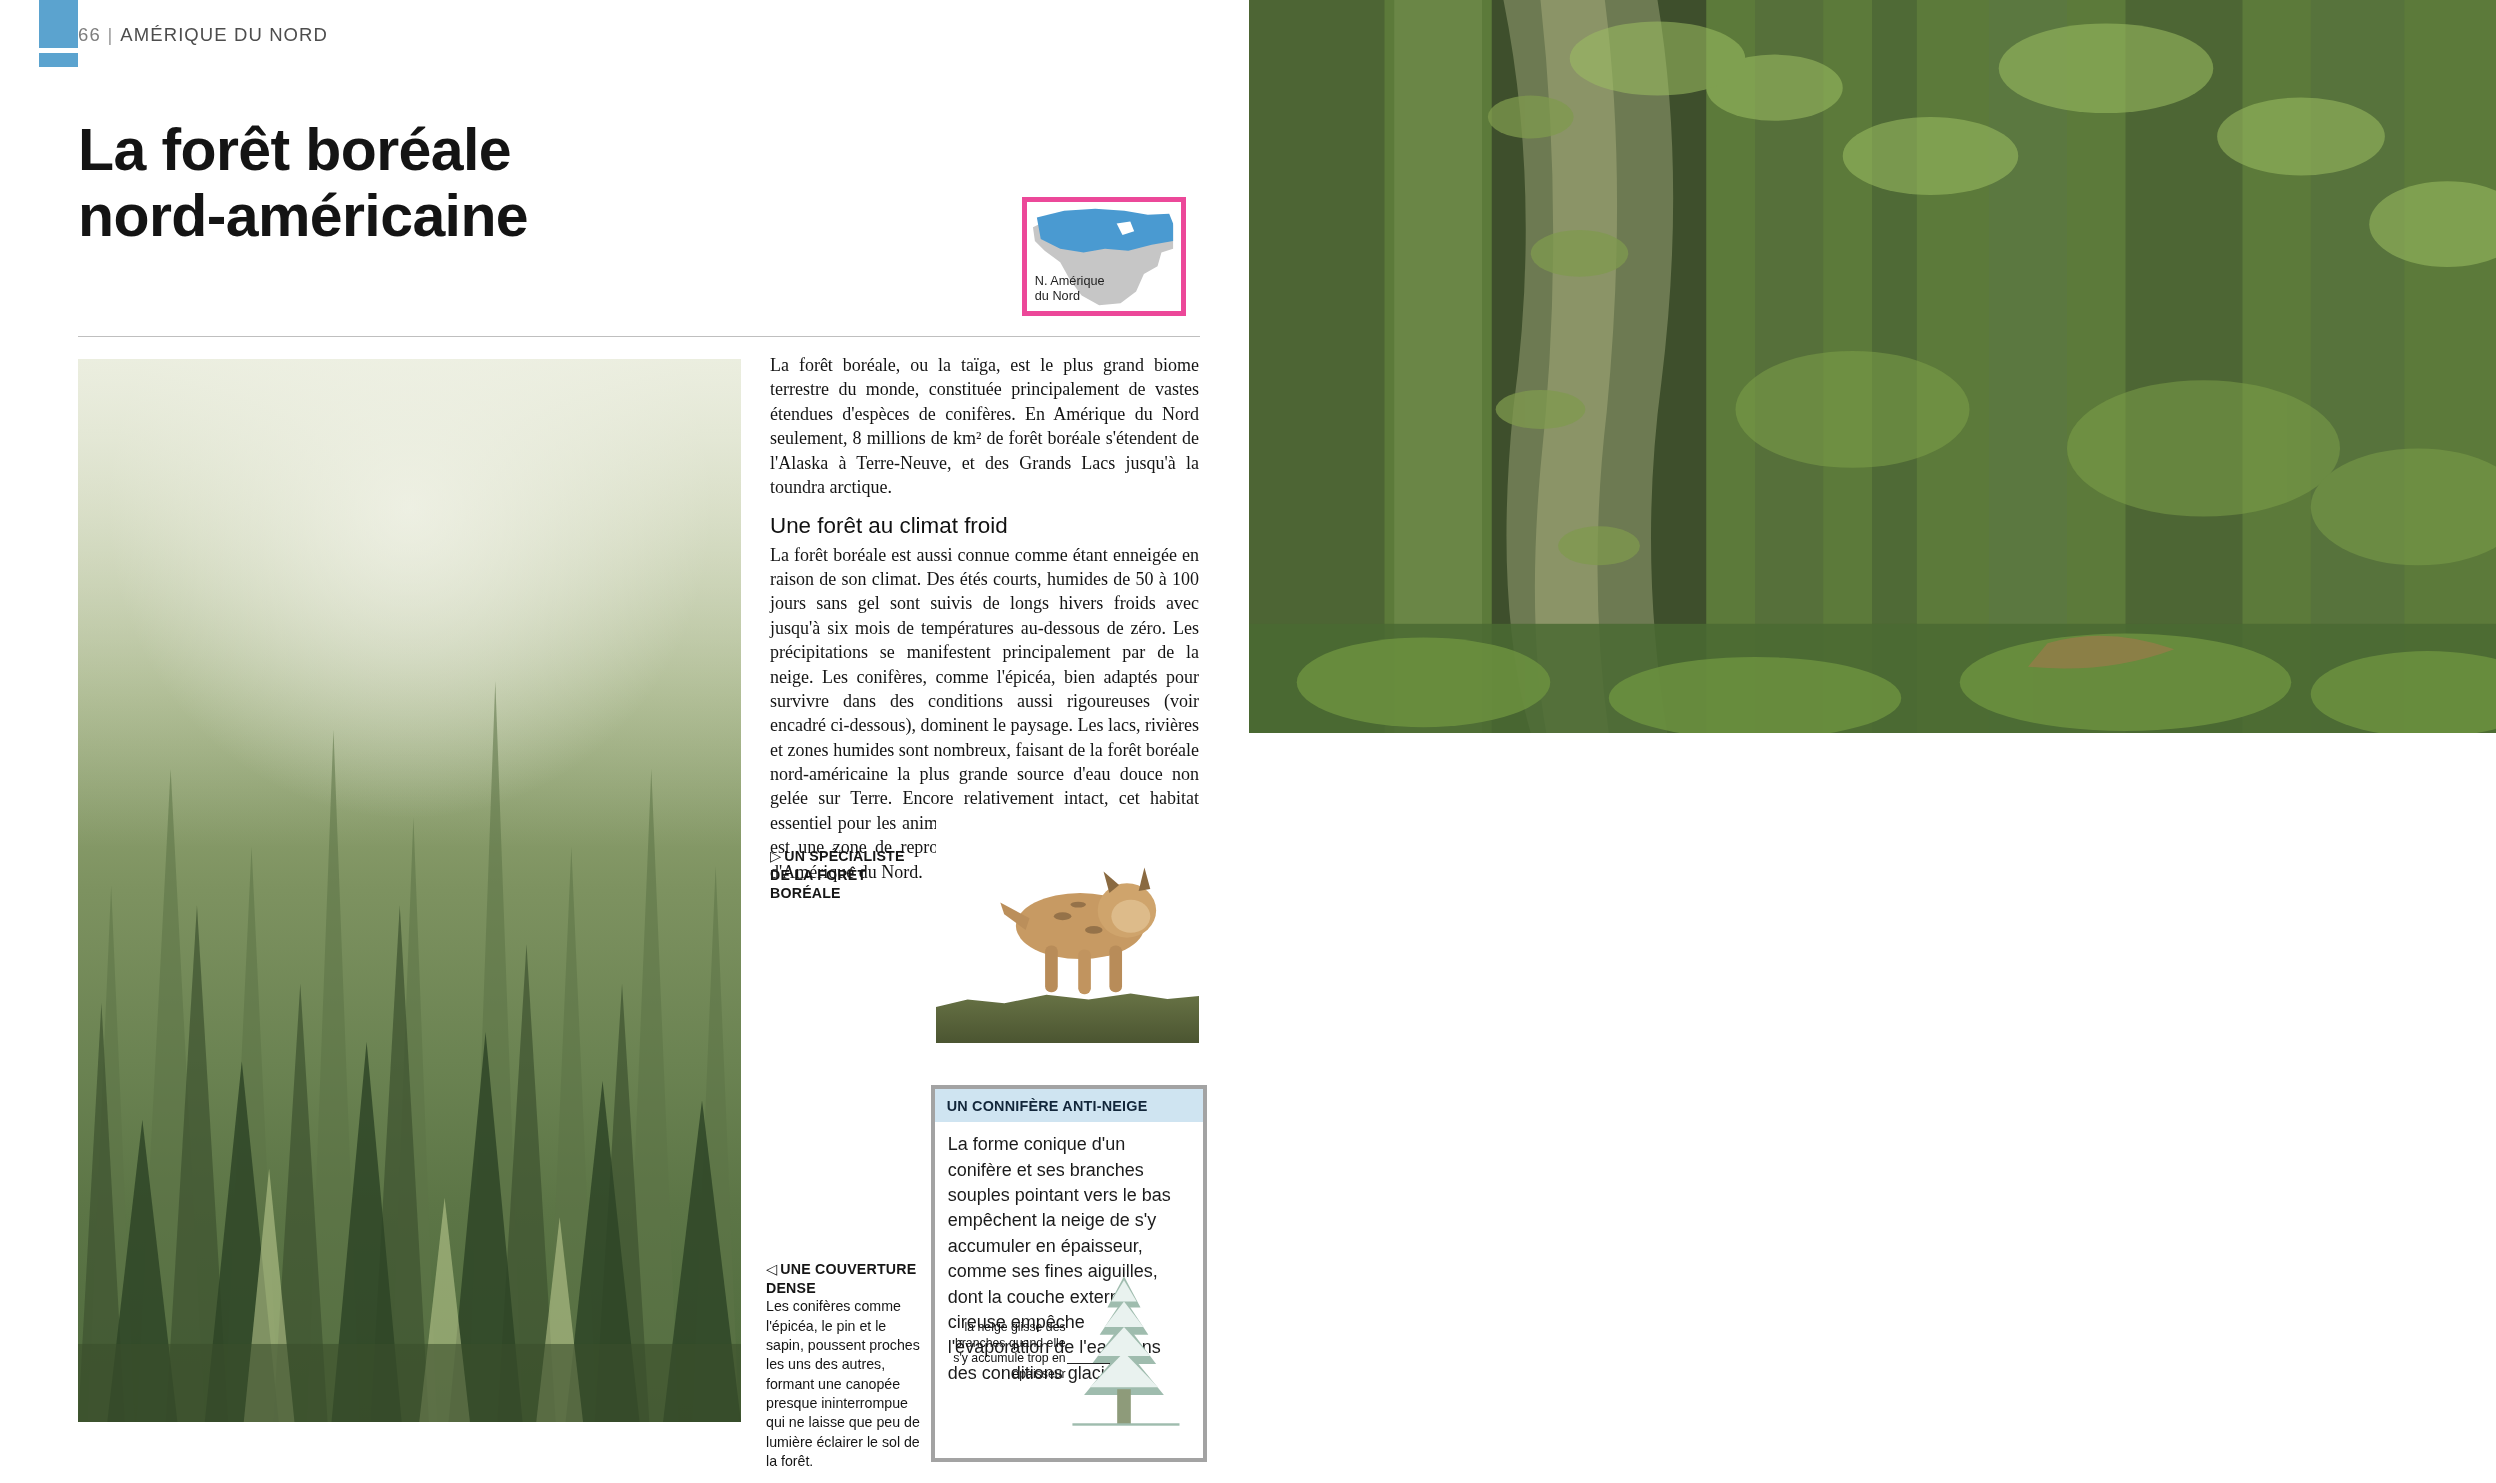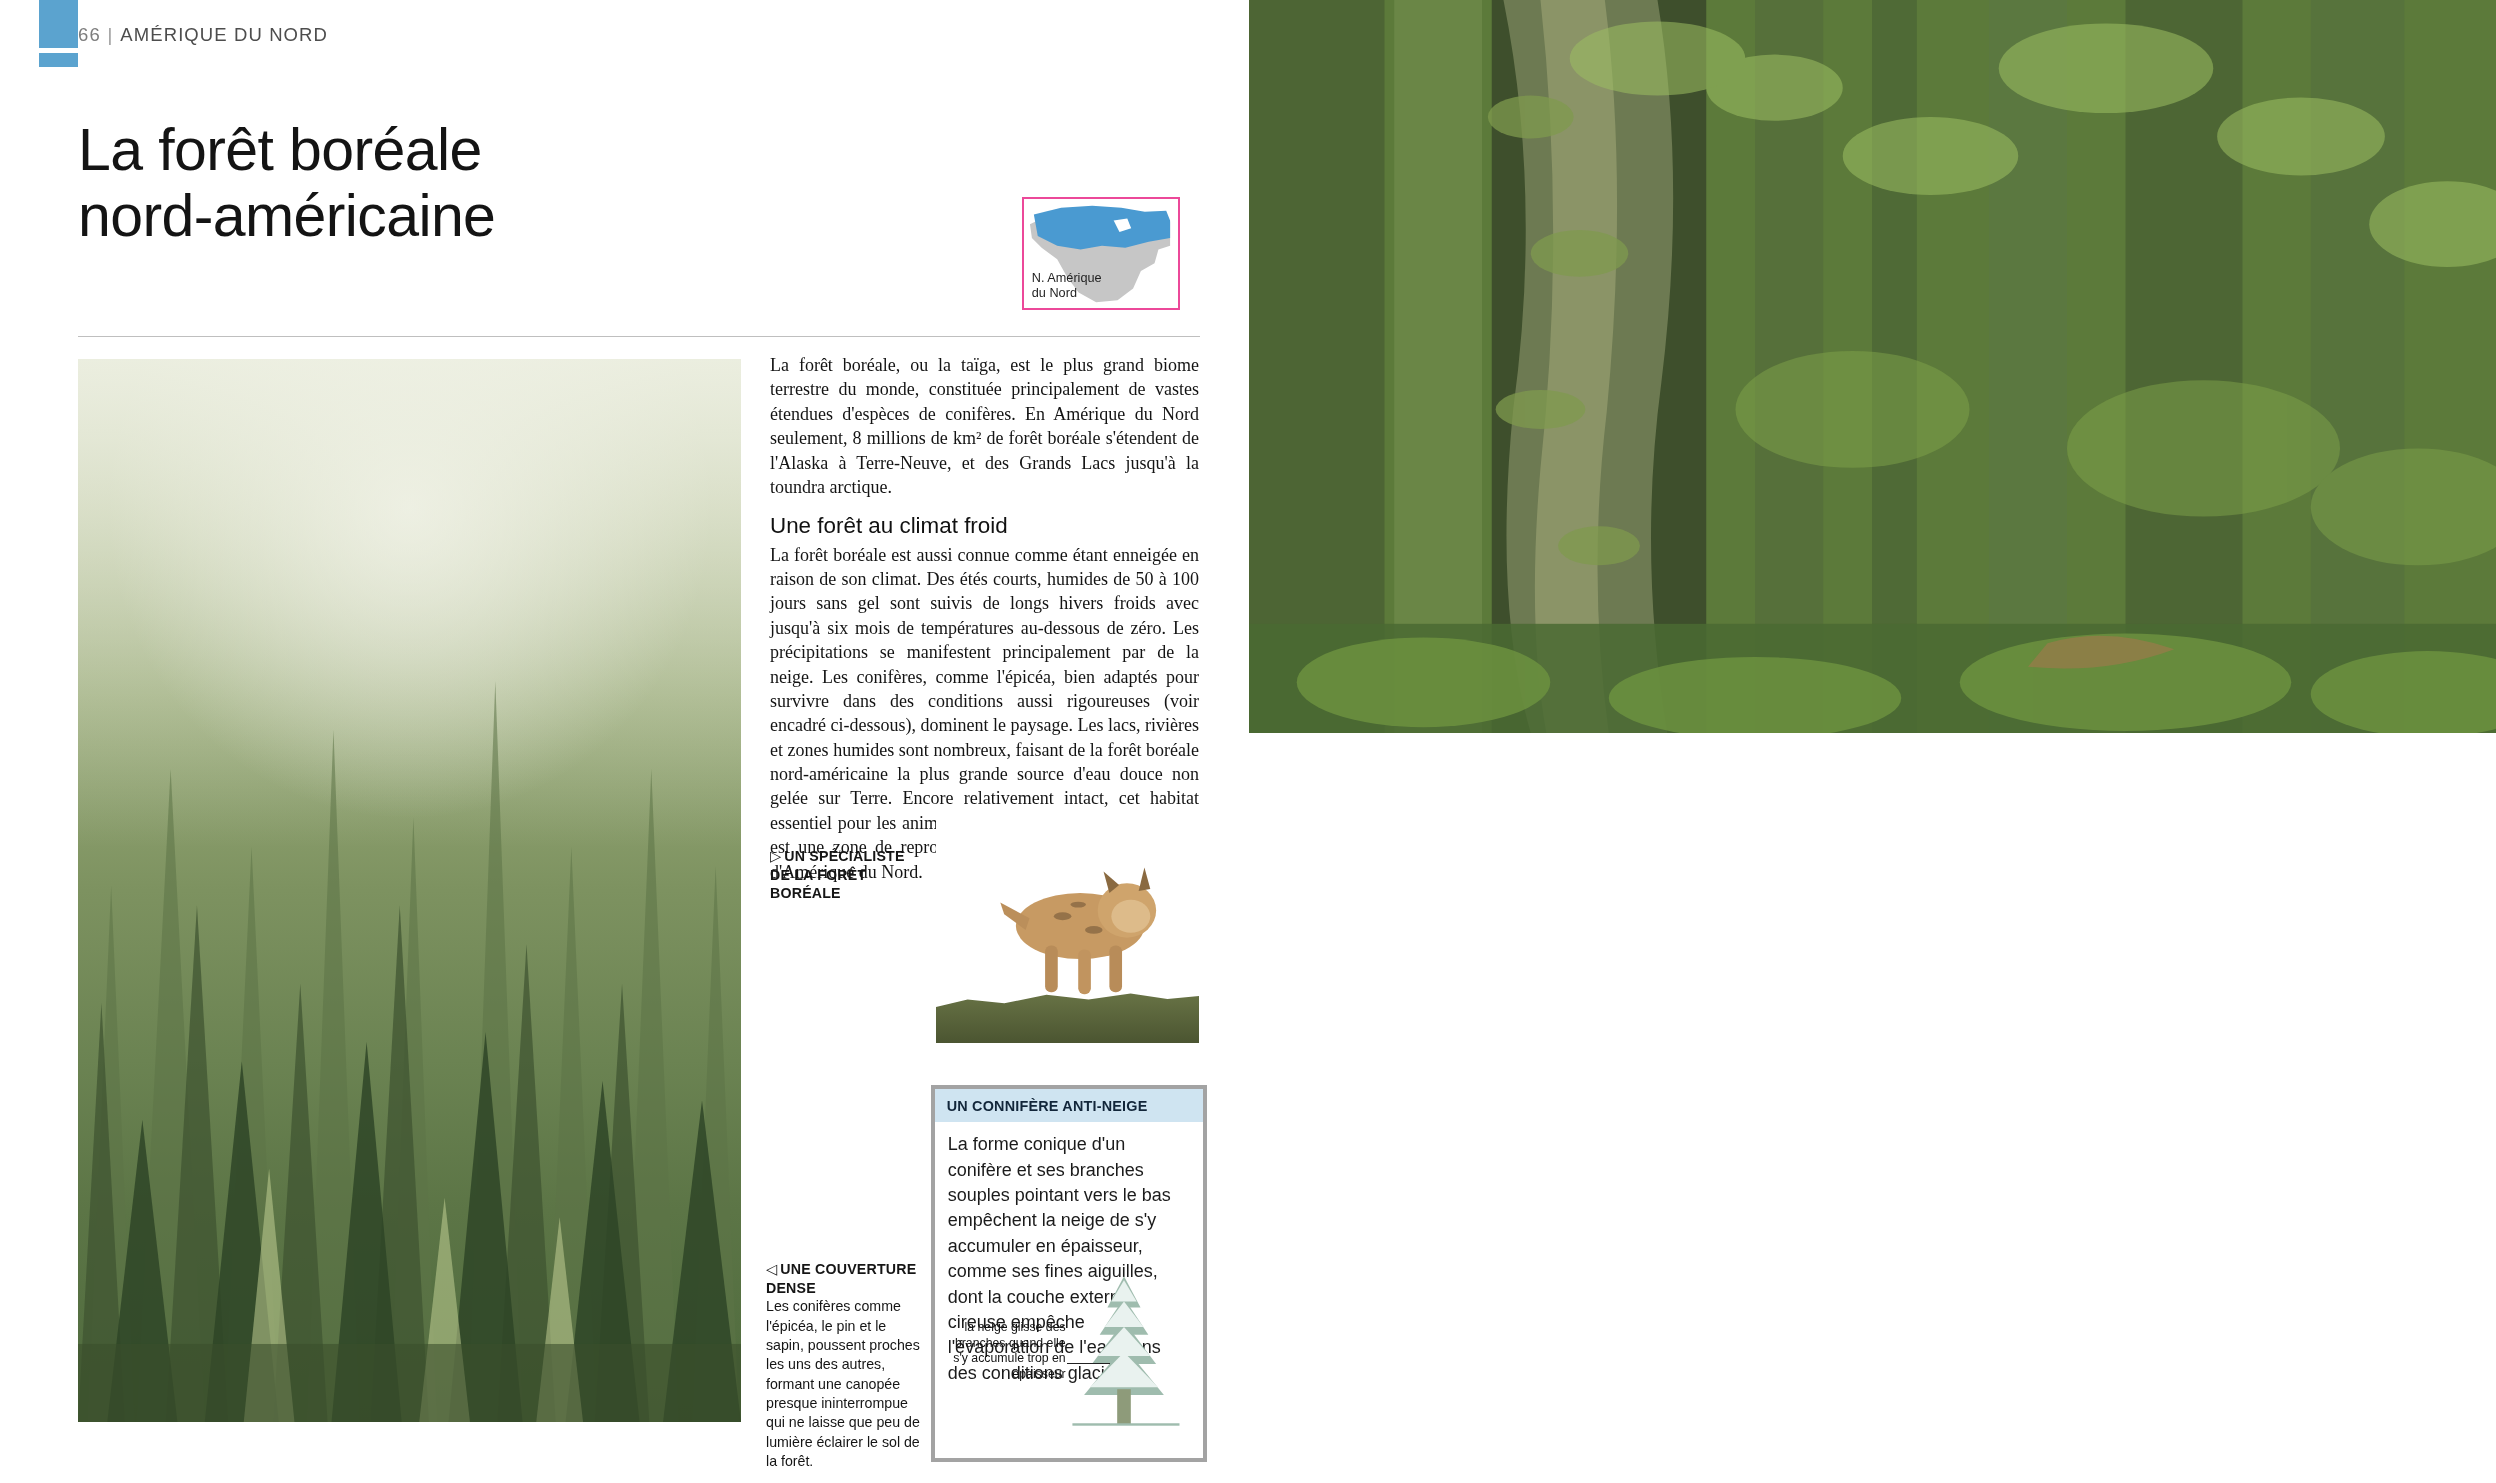--- a/index.html
+++ b/index.html
@@ -15,30 +15,30 @@
   .left-page{position:absolute;left:0;top:0;width:1248px;height:1483px;background:#fff;}
   .tab-blue{position:absolute;left:39px;top:0;width:39px;height:49px;background:#5ba3cf;}
   .tab-blue.b2{top:53px;height:13.7px;}
   .tab-rule{position:absolute;left:0;top:48px;width:80px;height:2.9px;background:#ffffff;z-index:3;}
   .folio{position:absolute;left:78px;top:24.4px;font-size:18.5px;letter-spacing:1.1px;color:#4d4d4d;white-space:nowrap;}
   .folio .num{color:#7d7d7d;}
   .folio .bar{color:#9a9a9a;padding:0 6.8px;}
 
   h1.title{
     position:absolute;left:78px;top:117px;width:702px;margin:0;
-    font-size:59px;font-weight:400;line-height:1.12;letter-spacing:-0.6px;color:#141414;
+    font-size:59px;font-weight:700;line-height:1.12;letter-spacing:-0.6px;color:#141414;
   }
   .subtitle{
     position:absolute;left:78px;top:270px;width:683px;
     font-size:17px;line-height:1.62;color:#2b2b2b;font-weight:400;
   }
   .rule{position:absolute;left:78px;top:336px;width:1122px;height:1px;background:#bfbfbf;}
 
   
-  .inset-map{position:absolute;left:1022px;top:197px;width:154px;height:109px;background:#ffffff;border:2px solid #ec4899;overflow:hidden;}
+  .inset-map{position:absolute;left:1022px;top:197px;width:154px;height:109px;background:#ffffff;border:5px solid #ec4899;overflow:hidden;}
   .inset-map .cap{position:absolute;left:7.8px;bottom:6.8px;font-size:12.7px;line-height:1.18;color:#1f1f1f;}
 
   
   .photo-boreal{
     position:absolute;left:78px;top:359px;width:663px;height:1063px;
     background:
       radial-gradient(ellipse 70% 45% at 50% 14%, rgba(236,238,225,.95), rgba(236,238,225,0) 65%),
       linear-gradient(180deg,#cfd6b9 0%,#b9c49d 14%,#9aab7a 32%,#7d9260 50%,#6b8352 66%,#5c7546 80%,#4e6a3d 100%);
     overflow:hidden;
   }

